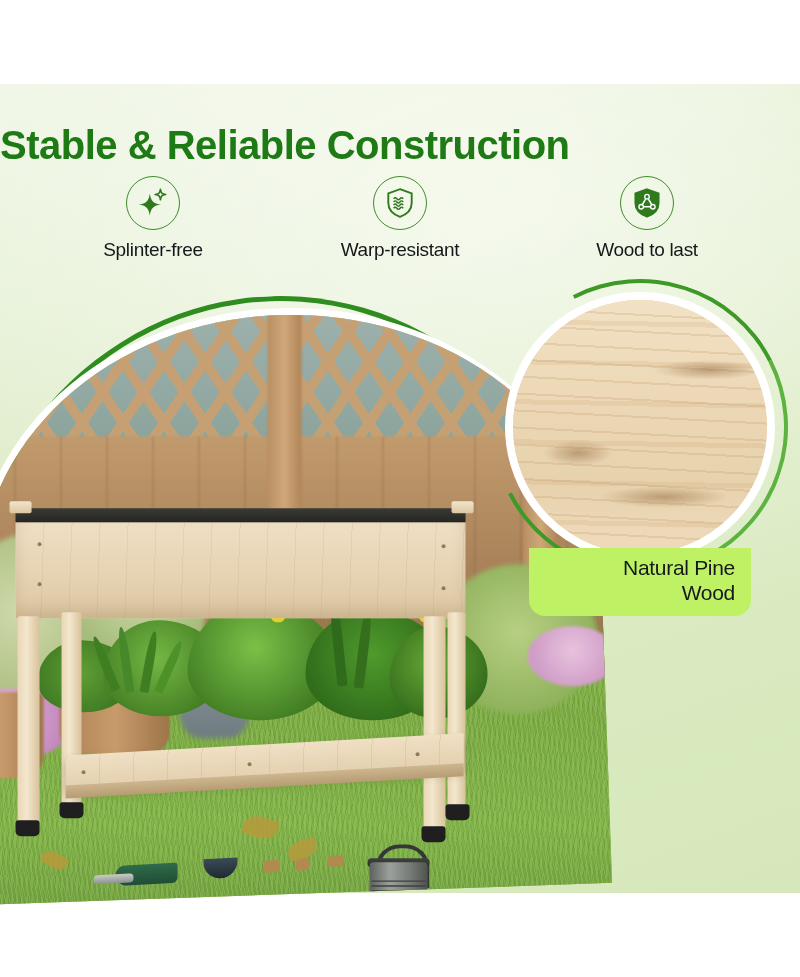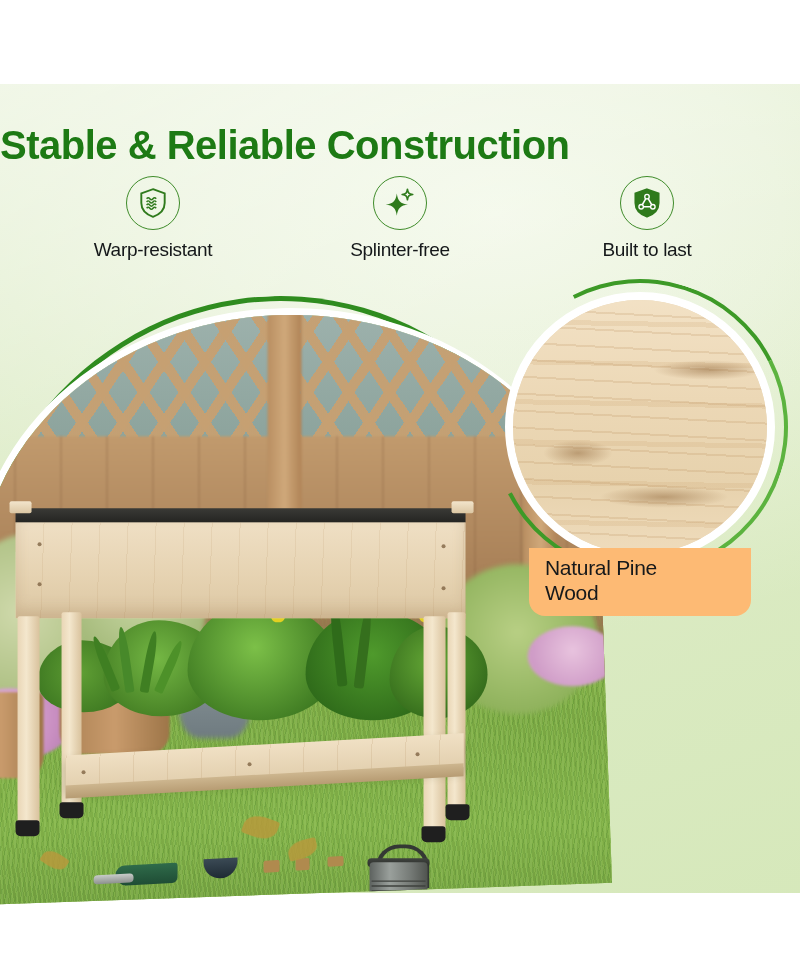--- a/index.html
+++ b/index.html
@@ -326,22 +326,22 @@
     border-radius: 50%;
     border: 8px solid #ffffff;
     box-sizing: border-box;
     overflow: hidden;
     background: #e9d7b7;
   }
   .callout .label {
     position: absolute;
     left: 50%;
     transform: translateX(-50%);
-    background: #fdba74;
-    text-align: left;
+    background: #bef264;
+    text-align: right;
     font-size: 21px;
     color: #16191b;
     line-height: 1.22;
     letter-spacing: -0.3px;
     padding: 7px 16px 10px 16px;
     border-radius: 0 0 16px 16px;
     white-space: pre-line;
     margin-top: 19px;
   }
 
@@ -415,55 +415,55 @@
 </head>
 <body>
 
 <div id="canvas">
 
   <div class="bg-panel"></div>
 
   <div class="headline">Stable &amp; Reliable Construction</div>
 
   <div class="features">
+
+    <div class="feature">
+      <div class="feature-icon">
+        <svg width="34" height="34" viewBox="0 0 32 32">
+          <path d="M13 7 C13.9 14 16.5 16.6 23.5 17.5 C16.5 18.4 13.9 21 13 28 C12.1 21 9.5 18.4 2.5 17.5 C9.5 16.6 12.1 14 13 7 Z" fill="#2f7a1c"></path>
+          <path d="M23 3 C23.45 6.6 24.4 7.55 28 8 C24.4 8.45 23.45 9.4 23 13 C22.55 9.4 21.6 8.45 18 8 C21.6 7.55 22.55 6.6 23 3 Z" fill="none" stroke="#2f7a1c" stroke-width="1.5" stroke-linejoin="round"></path>
+        </svg>
+      </div>
+      <div class="feature-label">Splinter-free</div>
+    </div>
 
     <div class="feature">
       <div class="feature-icon">
         <svg width="34" height="34" viewBox="0 0 32 32">
           <path d="M16 3 L27 7 v9 c0 7-5.5 11-11 13 C10.5 27 5 23 5 16 V7 Z" fill="none" stroke="#2f7a1c" stroke-width="1.8"></path>
           <path d="M10 12 q1.5-2 3-0 t3 0 t3 0" fill="none" stroke="#2f7a1c" stroke-width="1.4"></path>
           <path d="M10 15 q1.5-2 3-0 t3 0 t3 0" fill="none" stroke="#2f7a1c" stroke-width="1.4"></path>
           <path d="M10 18 q1.5-2 3-0 t3 0 t3 0" fill="none" stroke="#2f7a1c" stroke-width="1.4"></path>
           <path d="M10 21 q1.5-2 3-0 t3 0 t3 0" fill="none" stroke="#2f7a1c" stroke-width="1.4"></path>
         </svg>
       </div>
       <div class="feature-label">Warp-resistant</div>
     </div>
 
     <div class="feature">
       <div class="feature-icon">
         <svg width="34" height="34" viewBox="0 0 32 32">
-          <path d="M13 7 C13.9 14 16.5 16.6 23.5 17.5 C16.5 18.4 13.9 21 13 28 C12.1 21 9.5 18.4 2.5 17.5 C9.5 16.6 12.1 14 13 7 Z" fill="#2f7a1c"></path>
-          <path d="M23 3 C23.45 6.6 24.4 7.55 28 8 C24.4 8.45 23.45 9.4 23 13 C22.55 9.4 21.6 8.45 18 8 C21.6 7.55 22.55 6.6 23 3 Z" fill="none" stroke="#2f7a1c" stroke-width="1.5" stroke-linejoin="round"></path>
-        </svg>
-      </div>
-      <div class="feature-label">Splinter-free</div>
-    </div>
-
-    <div class="feature">
-      <div class="feature-icon">
-        <svg width="34" height="34" viewBox="0 0 32 32">
           <path d="M16 3 L27 7 v9 c0 7-5.5 11-11 13 C10.5 27 5 23 5 16 V7 Z" fill="#2f7a1c" stroke="#2f7a1c" stroke-width="1.6"></path>
           <path d="M16 10 L21.5 19.5 H10.5 Z" fill="none" stroke="#ffffff" stroke-width="1.5"></path>
           <circle cx="16" cy="10" r="2.1" fill="#2f7a1c" stroke="#ffffff" stroke-width="1.3"></circle>
           <circle cx="21.5" cy="19.5" r="2.1" fill="#2f7a1c" stroke="#ffffff" stroke-width="1.3"></circle>
           <circle cx="10.5" cy="19.5" r="2.1" fill="#2f7a1c" stroke="#ffffff" stroke-width="1.3"></circle>
         </svg>
       </div>
-      <div class="feature-label">Built to last</div>
+      <div class="feature-label">Wood to last</div>
     </div>
 
   </div>
 
   <div class="hero-wrap">
     <div class="hero-green-arc"></div>
     <div class="hero-photo">
       <div class="hero-inner">
 
         <div class="sky-band"></div>

